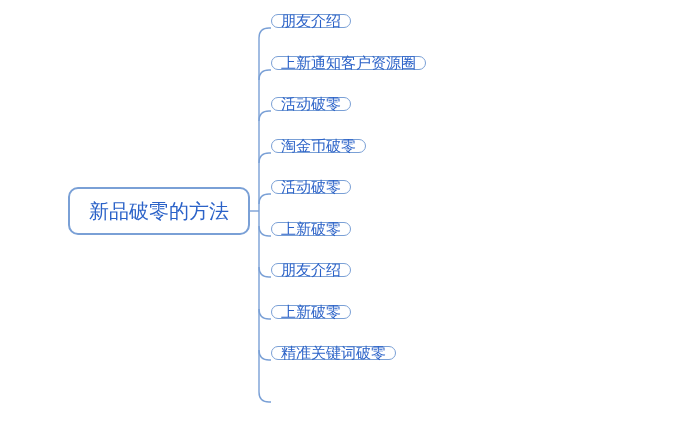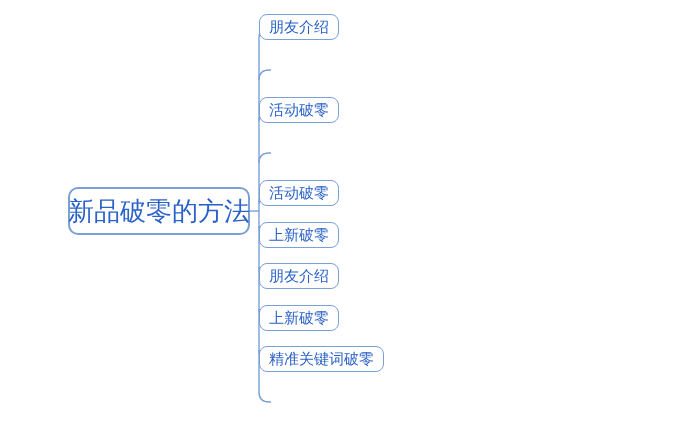--- a/index.html
+++ b/index.html
@@ -31,38 +31,38 @@
   }
   .root-node {
     position: absolute;
     left: 68px;
     top: 187px;
     width: 182px;
     height: 48px;
     border: 2px solid var(--node-border);
     border-radius: 10px;
     color: var(--node-text);
-    font-size: 26px;
+    font-size: 20px;
     display: flex;
     align-items: center;
     justify-content: center;
     background: var(--bg);
     white-space: nowrap;
     cursor: default;
   }
   .child-node {
     position: absolute;
-    left: 259px;
+    left: 271px;
     height: 14px;
     border: 1.5px solid var(--node-border);
     border-radius: 8px;
     color: var(--node-text);
     font-size: 15px;
     line-height: 26px;
-    padding: 12px 9px;
+    padding: 0 9px;
     display: inline-flex;
     align-items: center;
     background: var(--bg);
     white-space: nowrap;
     cursor: default;
   }
 </style>
 </head>
 <body>
 
@@ -79,20 +79,22 @@
     <path d="M259,226 Q259,236 269,236 L271,236"></path>
     <path d="M259,267 Q259,277 269,277 L271,277"></path>
     <path d="M259,309 Q259,319 269,319 L271,319"></path>
     <path d="M259,350 Q259,360 269,360 L271,360"></path>
     <path d="M259,392 Q259,402 269,402 L271,402"></path>
   </svg>
 
   <div class="root-node">新品破零的方法</div>
 
   <div class="child-node" style="top:14px">朋友介绍</div>
+  <div class="child-node" style="top:56px">上新通知客户资源圈</div>
   <div class="child-node" style="top:97px">活动破零</div>
+  <div class="child-node" style="top:139px">淘金币破零</div>
   <div class="child-node" style="top:222px">上新破零</div>
   <div class="child-node" style="top:180px">活动破零</div>
   <div class="child-node" style="top:263px">朋友介绍</div>
   <div class="child-node" style="top:305px">上新破零</div>
   <div class="child-node" style="top:346px">精准关键词破零</div>
 
 </div>
 
 </body></html>

